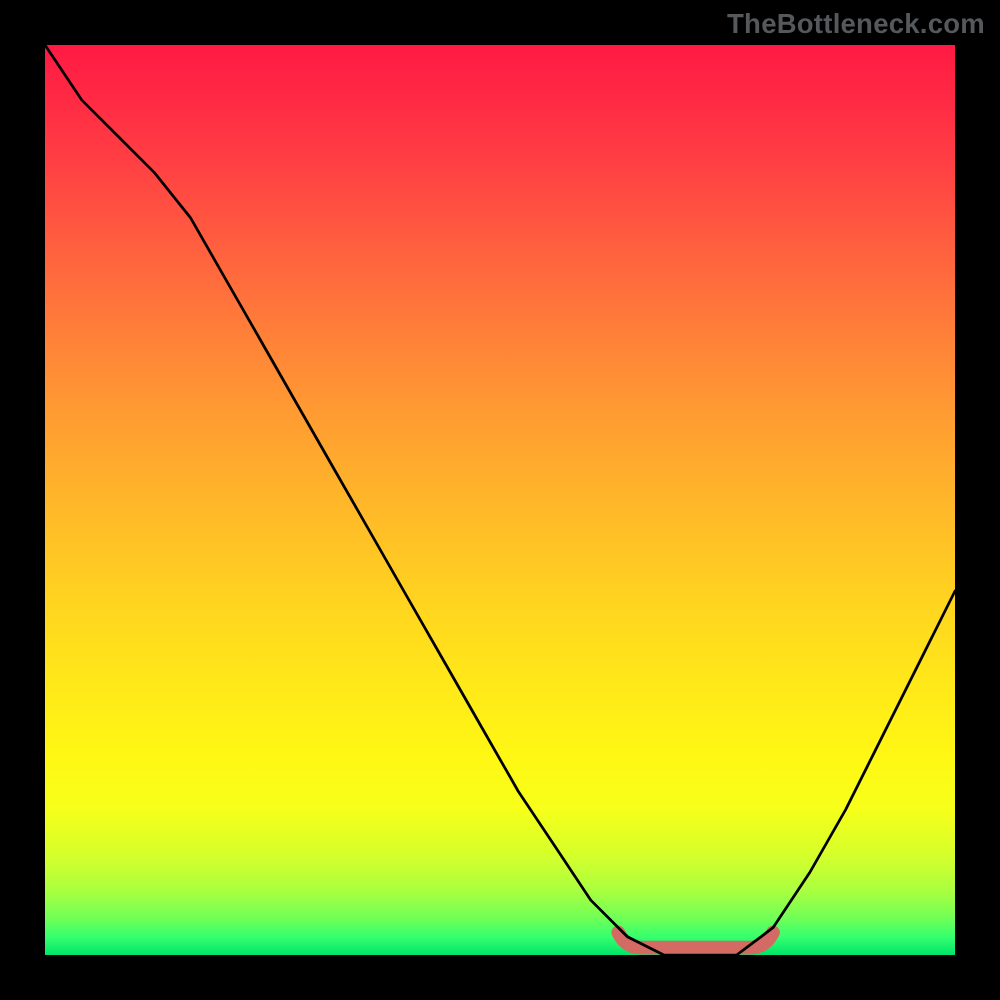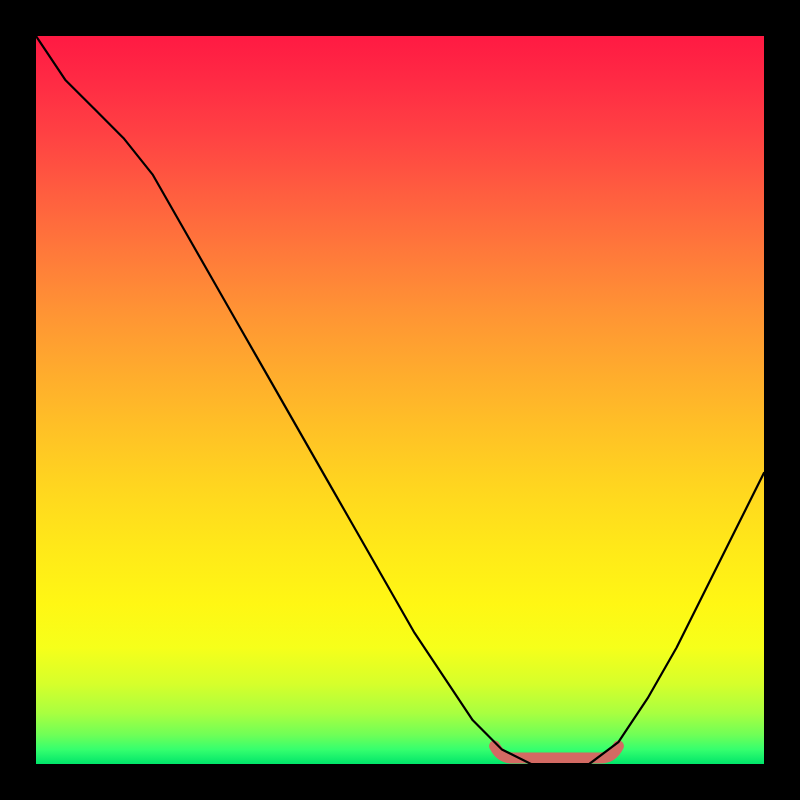--- a/index.html
+++ b/index.html
@@ -68,20 +68,21 @@
   .svg-overlay {
     position: absolute;
     inset: 0;
   }
 </style>
 </head>
 <body>
 
 <div class="frame">
 
+  <div class="watermark">TheBottleneck.com</div>
 
   <div class="plot-area">
     <div class="gradient-fill"></div>
 
     <svg class="svg-overlay" viewBox="0 0 728 728" preserveAspectRatio="none">
       <path id="highlight-path" class="midpoint-marker" d="M 458.6 710.0 Q 464.6 722.0 476.6 722.0 L 564.4 722.0 Q 576.4 722.0 582.4 710.0"></path>
       <path id="curve-path" class="curve-line" d="M0.00 0.00 L29.12 43.68 L58.24 72.80 L87.36 101.92 L116.48 138.32 L145.60 189.28 L174.72 240.24 L203.84 291.20 L232.96 342.16 L262.08 393.12 L291.20 444.08 L320.32 495.04 L349.44 546.00 L378.56 596.96 L407.68 640.64 L436.80 684.32 L465.92 713.44 L495.04 728.00 L524.16 728.00 L553.28 728.00 L582.40 706.16 L611.52 662.48 L640.64 611.52 L669.76 553.28 L698.88 495.04 L728.00 436.80"></path>
     </svg>
   </div>
 

